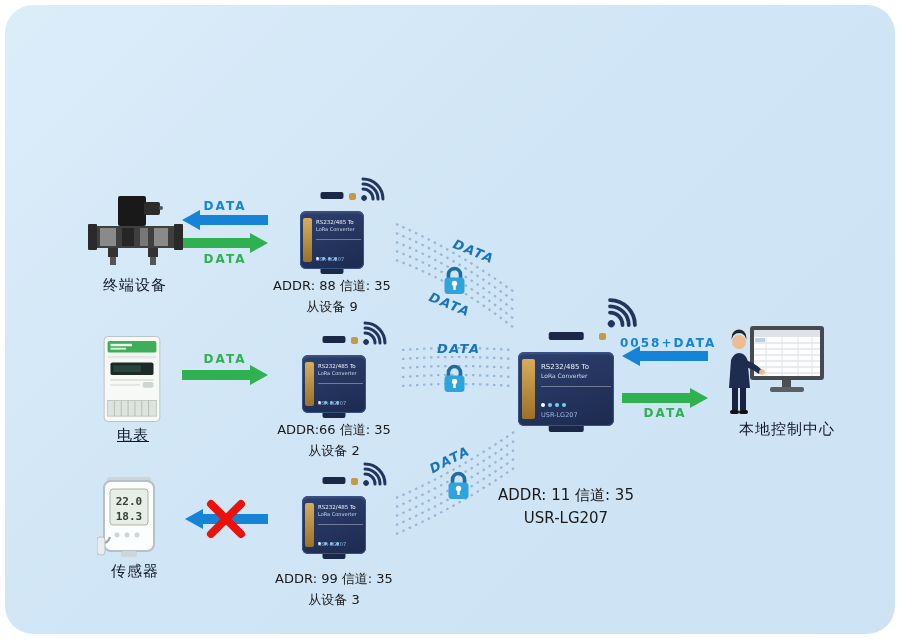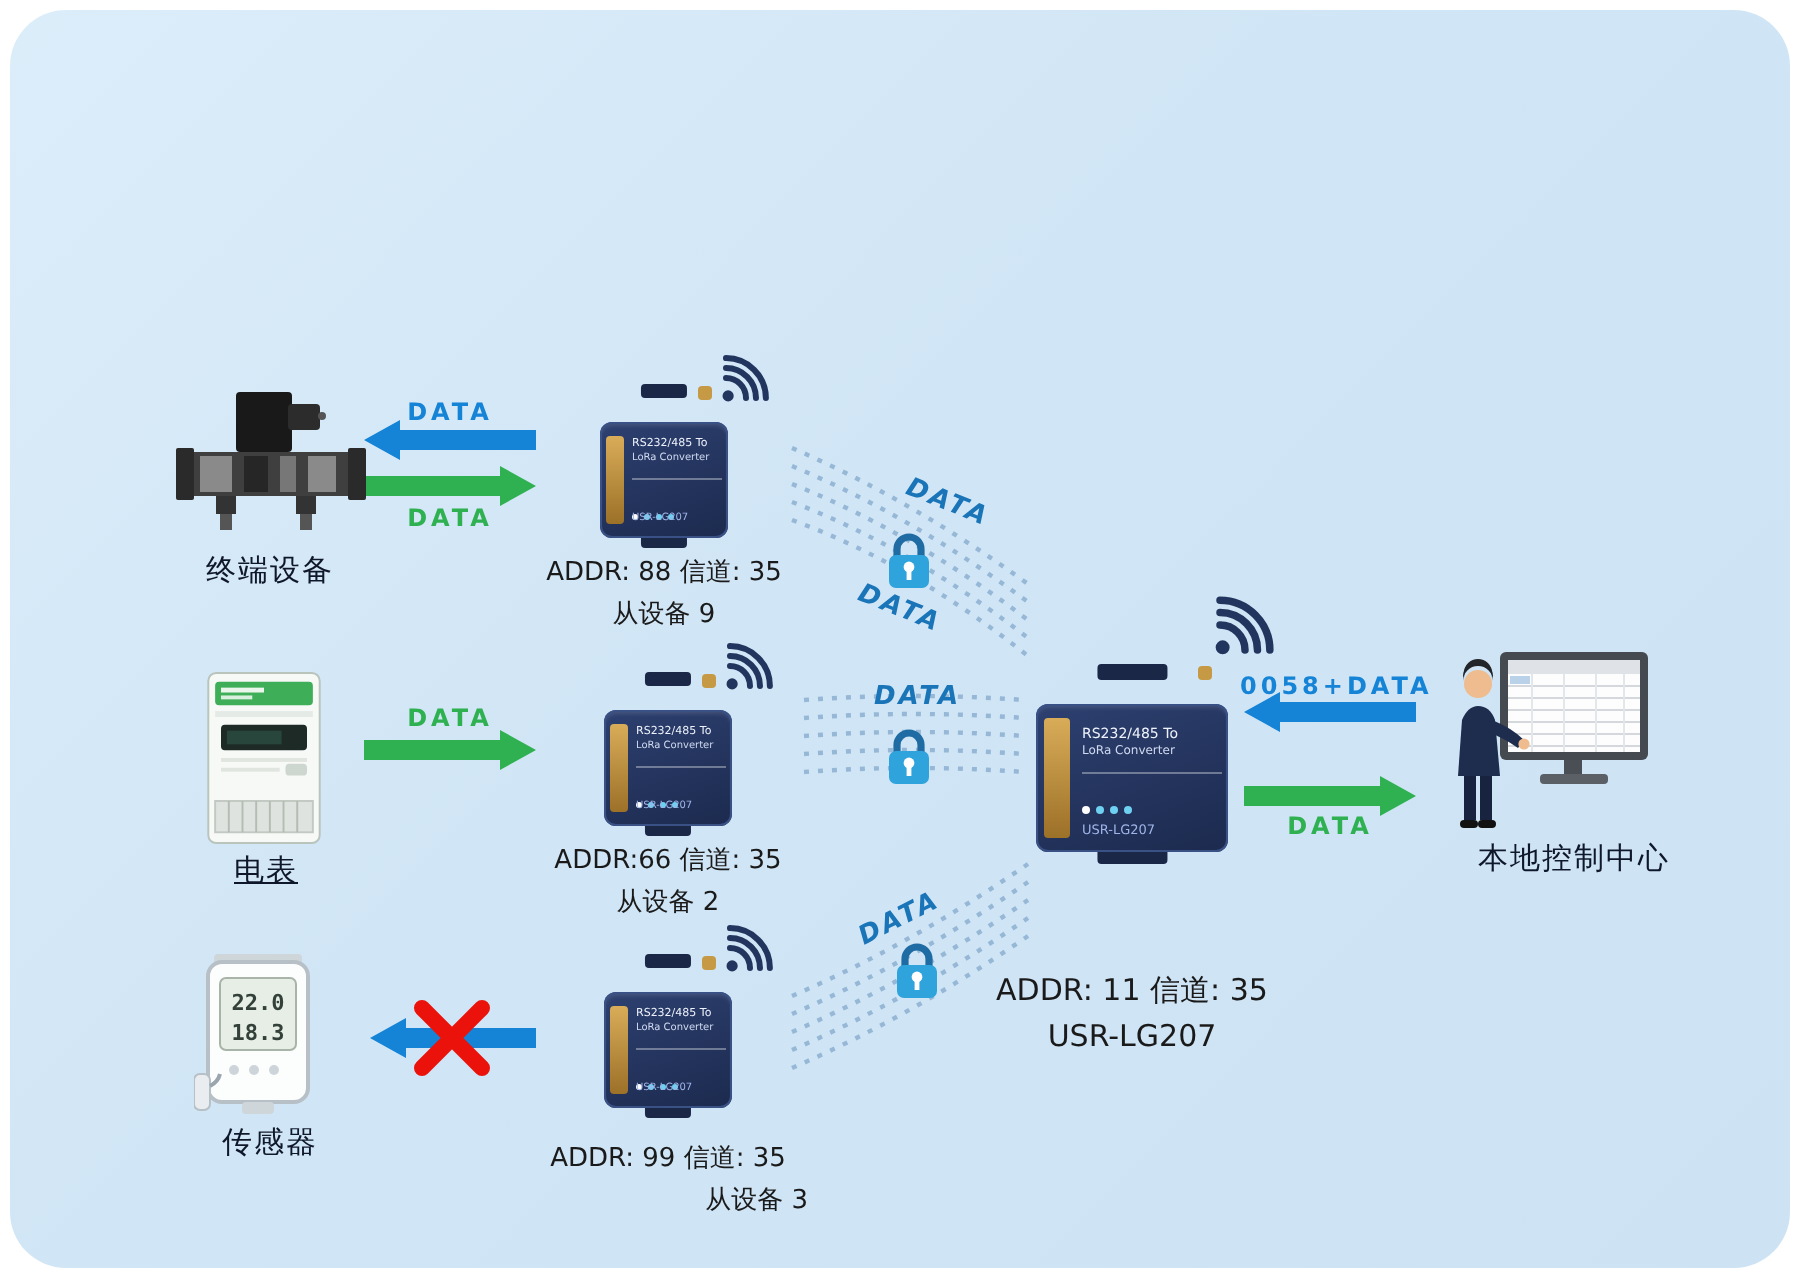--- a/index.html
+++ b/index.html
@@ -212,21 +212,21 @@
     <div class="m-strip"></div>
     <div class="m-panel">
       <div class="m-line1">RS232/485 To</div>
       <div class="m-line2">LoRa Converter</div>
       <div class="m-leds"><i></i><i></i><i></i><i></i></div>
       <div class="m-brand">USR-LG207</div>
     </div>
   </div>
 </div>
 <div class="label-addr" style="left:264px;top:570px;width:140px;">ADDR: 99 信道: 35</div>
-<div class="label-addr" style="left:264px;top:591px;width:140px;text-align:right;">从设备 3</div>
+<div class="label-addr" style="left:264px;top:591px;width:140px;">从设备 3</div>
 
 <div class="wl-label" style="left:452px;top:244px;transform:rotate(22deg);">DATA</div>
 <div class="wl-label" style="left:428px;top:297px;transform:rotate(22deg);">DATA</div>
 <div class="wl-label" style="left:437px;top:341px;">DATA</div>
 <div class="wl-label" style="left:428px;top:452px;transform:rotate(-27deg);">DATA</div>
 
 <div class="module module-large" style="left:518px;top:332px;">
   <div class="m-tab m-tab-top"></div>
   <div class="m-tab m-tab-bottom"></div>
   <div class="m-ant"></div>

